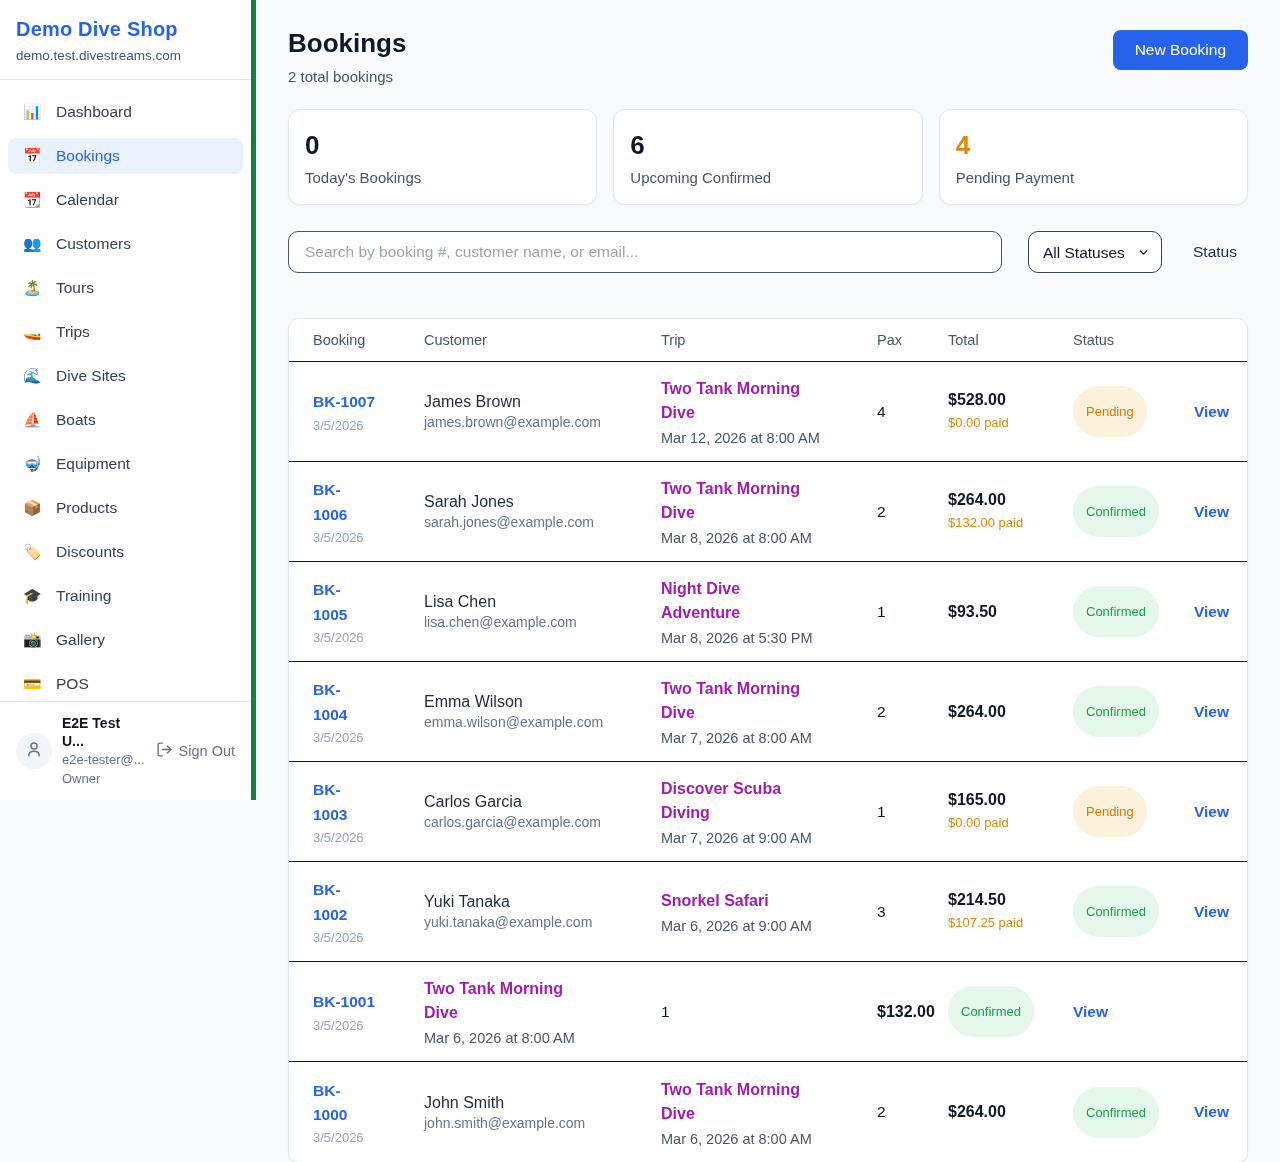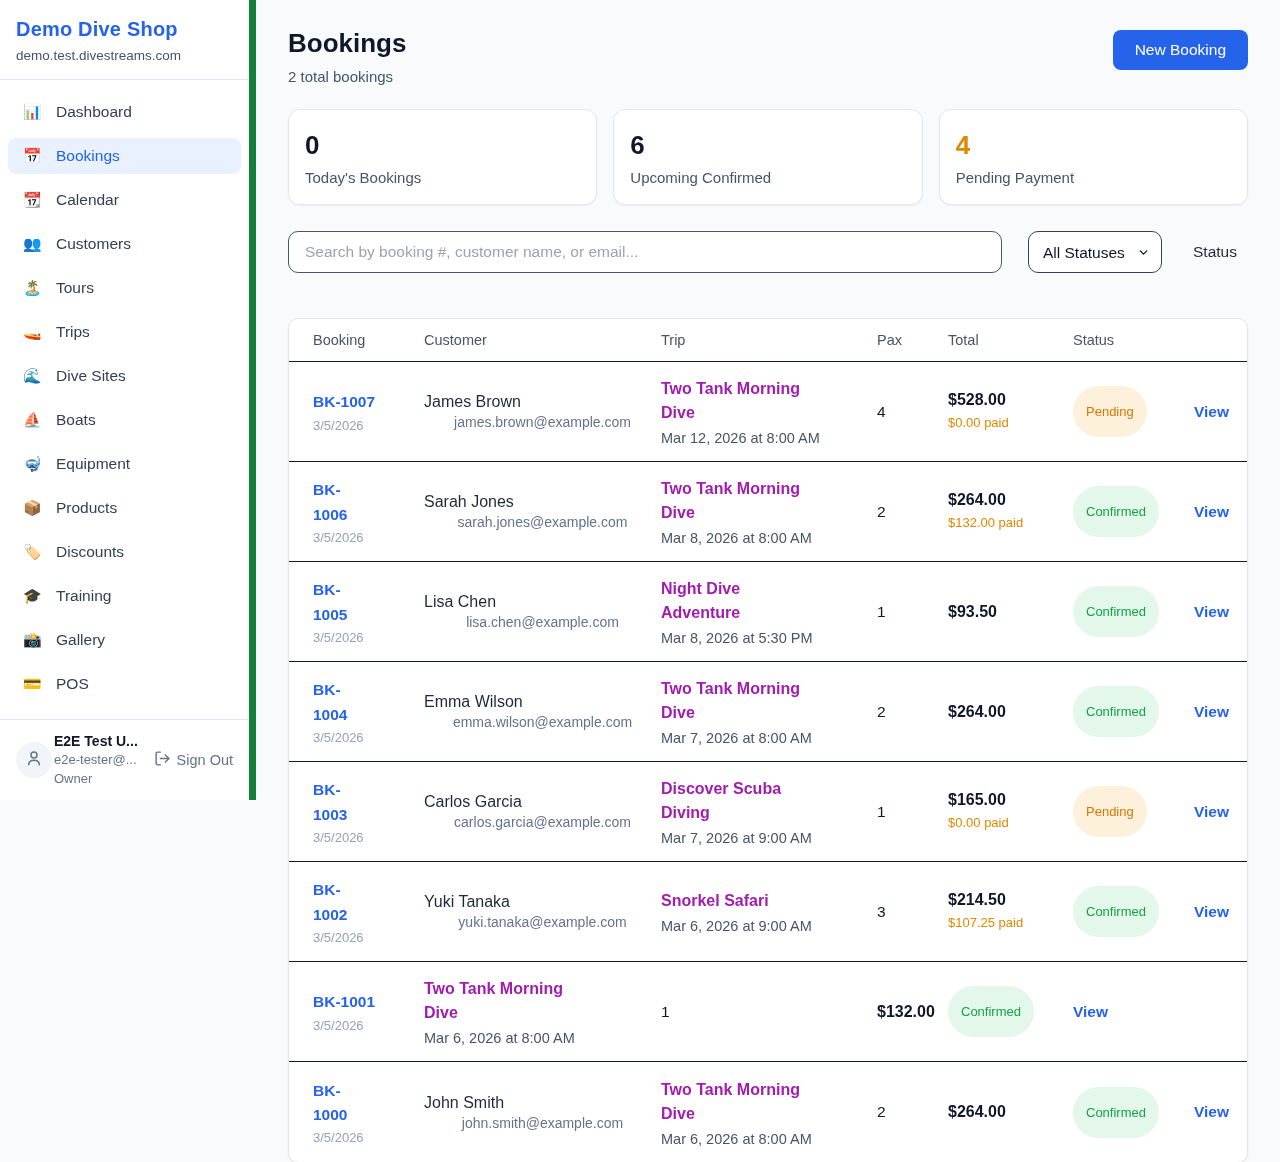--- a/index.html
+++ b/index.html
@@ -6,37 +6,37 @@
   html, body { width: 1280px; height: 1162px; overflow: hidden; }
   body {
     display: flex;
     background: #f8fafc;
     font-family: "Liberation Sans", sans-serif;
     color: #0f172a;
   }
   
   .sidebar {
     width: 256px; min-width: 256px; height: 800px;
-    background: #ffffff; border-right: 7px solid #15803d;
+    background: #ffffff; border-right: 5px solid #15803d;
     display: flex; flex-direction: column;
   }
   .brand-block { padding: 18px 16px 16px; border-bottom: 1px solid #e2e8f0; }
   .brand { color: #2563eb; font-size: 20px; font-weight: bold; letter-spacing: .2px; cursor: pointer; }
   .domain { color: #475569; font-size: 13.5px; margin-top: 7px; }
   .nav { flex: 1; padding: 14px 8px 0 8px; overflow: hidden; }
   .nav-item {
     display: flex; align-items: center; height: 36px; margin-bottom: 8px;
     padding: 0 10px 0 14px; border-radius: 8px; cursor: pointer;
     font-size: 15.5px; color: #334155;
   }
   .nav-item.active { background: #e8f1fd; color: #2563eb; }
   .nav-icon { width: 22px; font-size: 15px; margin-right: 12px; text-align: center; }
   .user-block {
     border-top: 1px solid #e2e8f0; padding: 12px 16px;
-    display: flex; align-items: center; gap: 2px;
+    display: flex; align-items: center; gap: 10px;
   }
   .avatar {
     width: 36px; height: 36px; border-radius: 50%; background: #f1f5f9;
     display: flex; align-items: center; justify-content: center; flex: none;
   }
   .user-meta { line-height: 1.3; min-width: 0; }
   .user-name { font-size: 14px; font-weight: bold; color: #0f172a; }
   .user-email, .user-role { font-size: 13px; color: #64748b; margin-top: 2px; }
   .signout {
     margin-left: auto; display: flex; align-items: center; gap: 6px;
@@ -80,21 +80,21 @@
     overflow: hidden; box-shadow: 0 1px 2px rgba(15,23,42,.05);
   }
   .tgrid { display: grid; grid-template-columns: 111px 237px 216px 71px 125px 121px 1fr; }
   .thead { padding: 13px 16px 13px 24px; border-bottom: 1px solid #111827; }
   .th { font-size: 14.5px; color: #475569; }
   .trow { padding: 0 16px 0 24px; min-height: 100px; align-items: center; border-bottom: 1px solid #111827; }
   .trow:last-child { border-bottom: none; }
   .bk-id { color: #2563eb; font-weight: bold; font-size: 15.5px; line-height: 1.55; white-space: pre-line; cursor: pointer; }
   .bk-date { color: #94a3b8; font-size: 13px; margin-top: 3px; }
   .cust-name { font-size: 16px; color: #1e293b; }
-  .cust-email { font-size: 14px; color: #64748b; margin-top: 3px; text-align: center; }
+  .cust-email { font-size: 14px; color: #64748b; margin-top: 3px; }
   .trip-name { font-size: 16px; font-weight: 600; color: #a21caf; max-width: 160px; line-height: 1.5; }
   .trip-time { font-size: 14.5px; color: #475569; margin-top: 5px; }
   .pax { font-size: 15.5px; color: #0f172a; }
   .total { font-size: 16px; font-weight: bold; color: #0f172a; }
   .paid { font-size: 13px; color: #e18700; margin-top: 5px; line-height: 1.45; white-space: pre-line; max-width: 80px; }
   .badge { display: inline-block; padding: 18px 13px; border-radius: 999px; font-size: 13px; }
   .badge.pending { background: #fdf1dc; color: #d97706; }
   .badge.confirmed { background: #e3f7ea; color: #16a34a; }
   .view-link { color: #2563eb; font-size: 15.5px; font-weight: 700; cursor: pointer; }
 </style>

